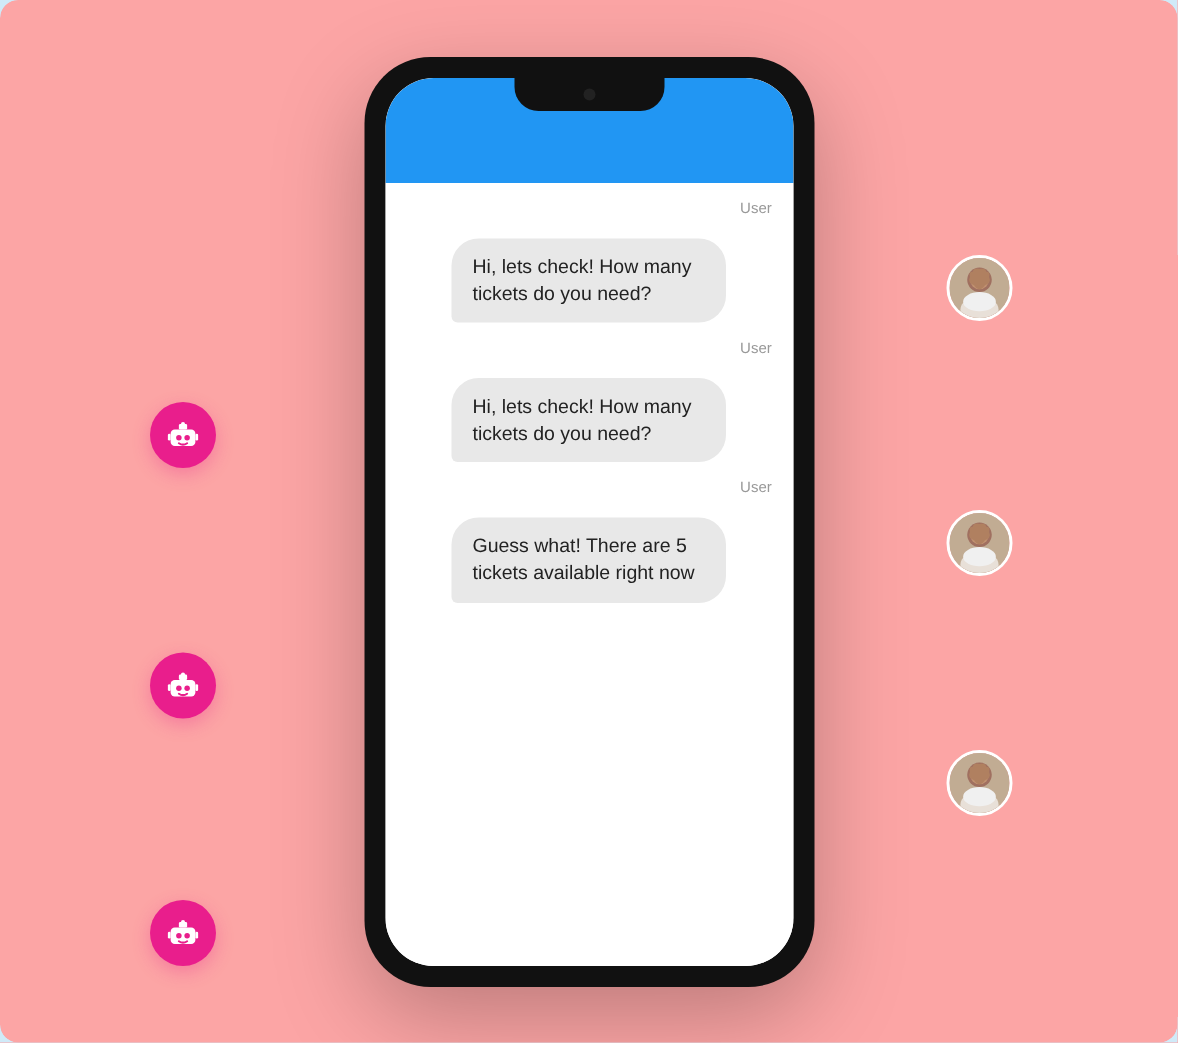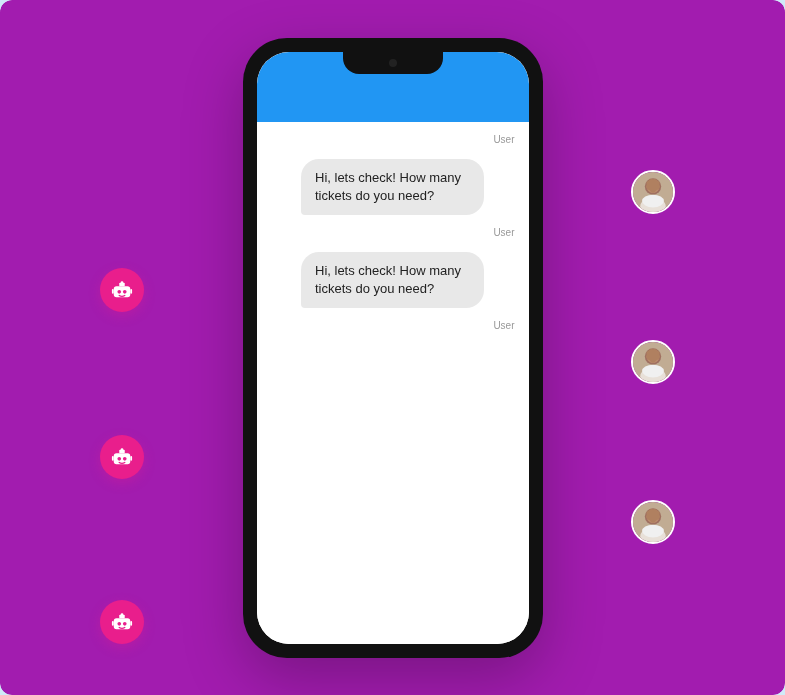--- a/index.html
+++ b/index.html
@@ -13,21 +13,21 @@
       justify-content: center;
       font-family: -apple-system, BlinkMacSystemFont, 'Segoe UI', sans-serif;
       overflow: hidden;
       border-radius: 12px;
     }
 
     .scene {
       position: relative;
       width: 785px;
       height: 695px;
-      background: #a21caf;
+      background: #fca5a5;
       border-radius: 12px;
       display: flex;
       align-items: center;
       justify-content: center;
     }
 
     
     .phone {
       position: relative;
       width: 300px;
@@ -238,20 +238,23 @@
         </div>
 
         <div class="message-row bot-row">
           <div class="bubble bot-bubble">Hi, lets check! How many tickets do you need?</div>
         </div>
 
         <div class="message-row user-row">
           <span class="message-label">User</span>
         </div>
 
+        <div class="message-row bot-row">
+          <div class="bubble bot-bubble">Guess what! There are 5 tickets available right now</div>
+        </div>
 
       </div>
     </div>
   </div>
 
   <div class="avatar-right av1">
     <div class="avatar-face">
 
       <svg width="44" height="44" viewBox="0 0 44 44" xmlns="http://www.w3.org/2000/svg">
         <rect width="44" height="44" fill="#c8b09090"></rect>

